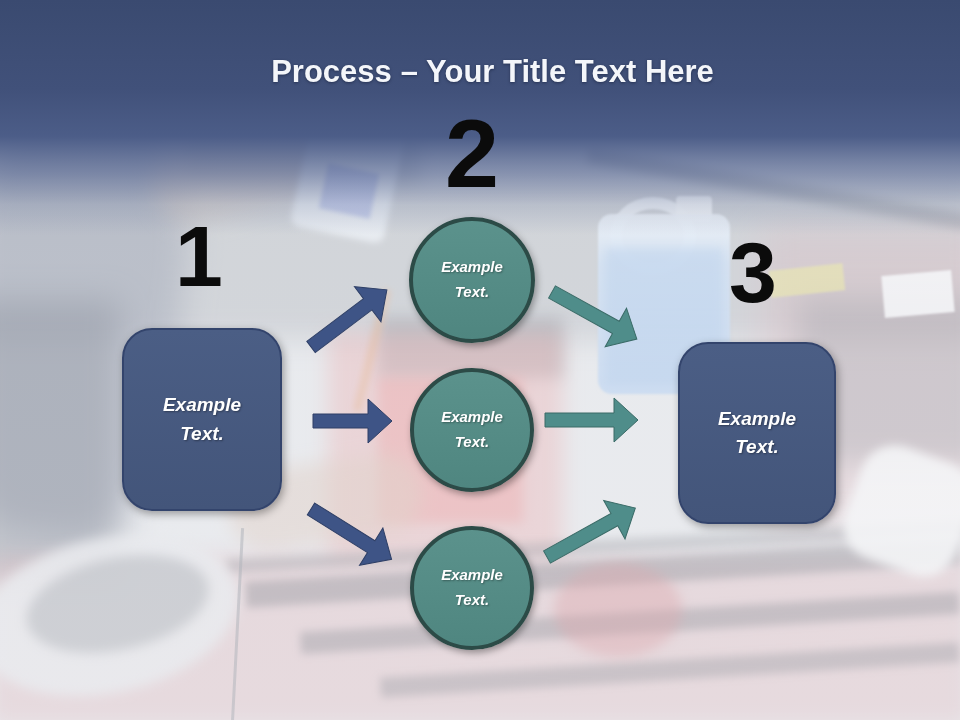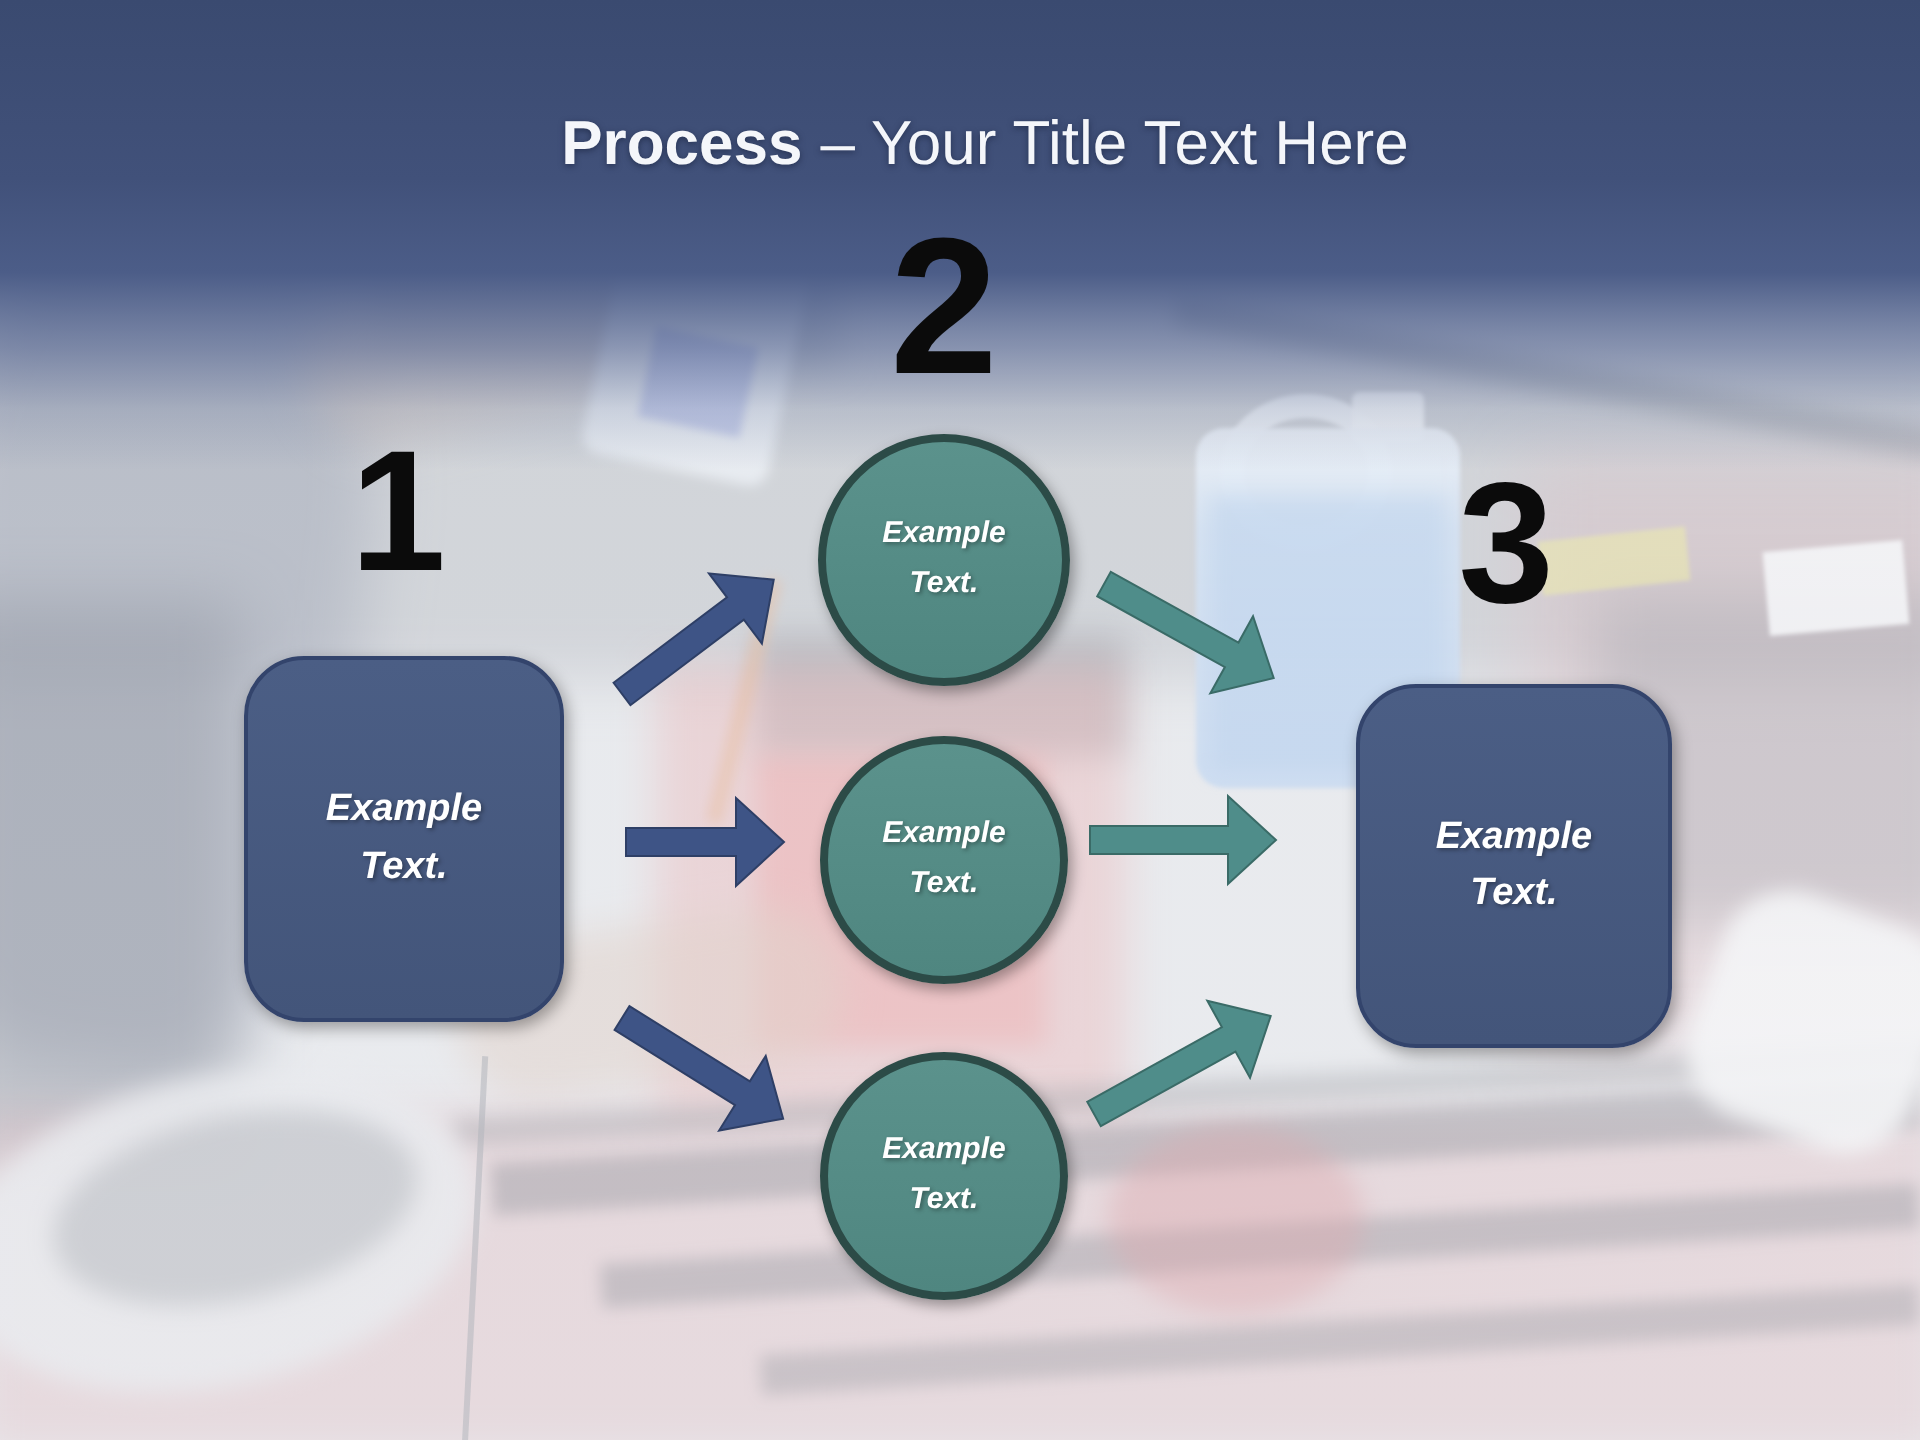--- a/index.html
+++ b/index.html
@@ -44,21 +44,21 @@
   .bg-wire{left:236px;top:528px;width:3px;height:195px;background:rgba(118,123,134,0.55);transform:rotate(3deg);}
   
   .bg-wash{position:absolute;inset:0;background:linear-gradient(180deg,rgba(238,240,243,0.38) 0%,rgba(238,240,243,0.46) 35%,rgba(240,241,244,0.50) 100%);}
   
   .top-band{position:absolute;left:0;top:0;width:100%;height:235px;
     background:linear-gradient(180deg,#3a4a70 0%,#41517a 38%,#4c5d88 58%,rgba(78,95,140,0.60) 74%,rgba(95,112,152,0.22) 87%,rgba(120,135,170,0) 100%);}
   
   .title{position:absolute;left:0;top:52px;width:100%;text-align:center;z-index:5;
     color:#f4f6fa;font-size:31px;line-height:40px;text-shadow:0 1px 3px rgba(18,28,52,0.55);}
   .title .t-bold{font-weight:bold;margin-left:25px;}
-  .title .t-rest{font-weight:normal;margin-left:9px;}
+  .title .t-rest{font-weight:bold;margin-left:9px;}
   .step-number{position:absolute;z-index:5;color:#0b0b0b;font-weight:bold;line-height:1;transform:translate(-50%,-50%);}
   .num1{left:199px;top:256px;font-size:86px;}
   .num2{left:472px;top:153px;font-size:97px;}
   .num3{left:753px;top:272px;font-size:86px;}
   .arrow-layer{position:absolute;inset:0;z-index:6;pointer-events:none;}
   .arrow-blue{fill:#3e5486;stroke:#2e3f66;stroke-width:1;}
   .arrow-teal{fill:#4f8d8a;stroke:#3a6b67;stroke-width:1;}
   .proc-box{position:absolute;z-index:7;border-radius:30px;border:2px solid #33446c;
     background:linear-gradient(180deg,#4b5e85 0%,#43557a 100%);
     box-shadow:2px 3px 8px rgba(0,0,0,0.35);

